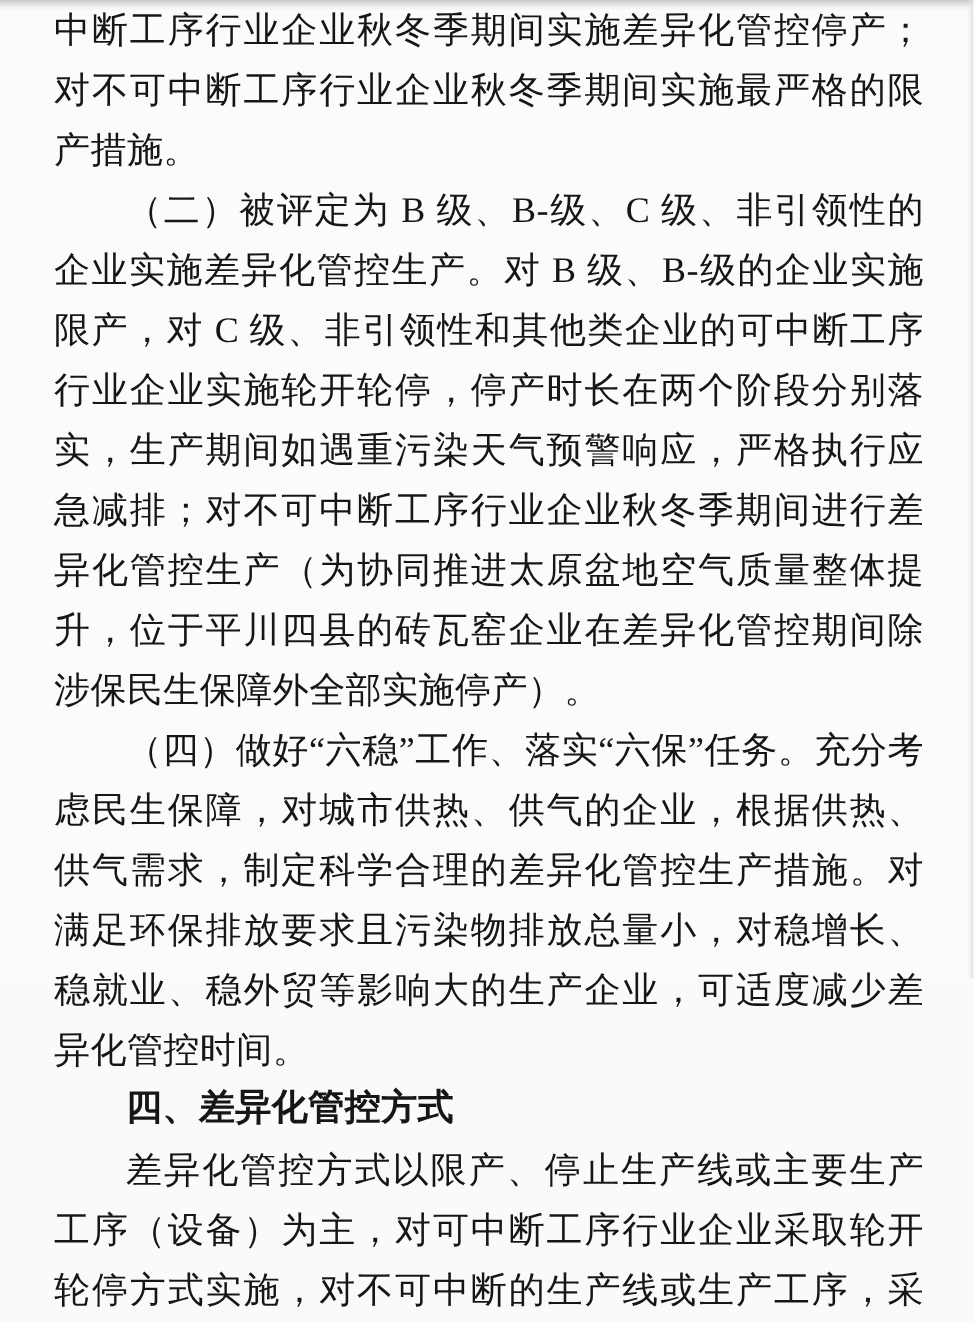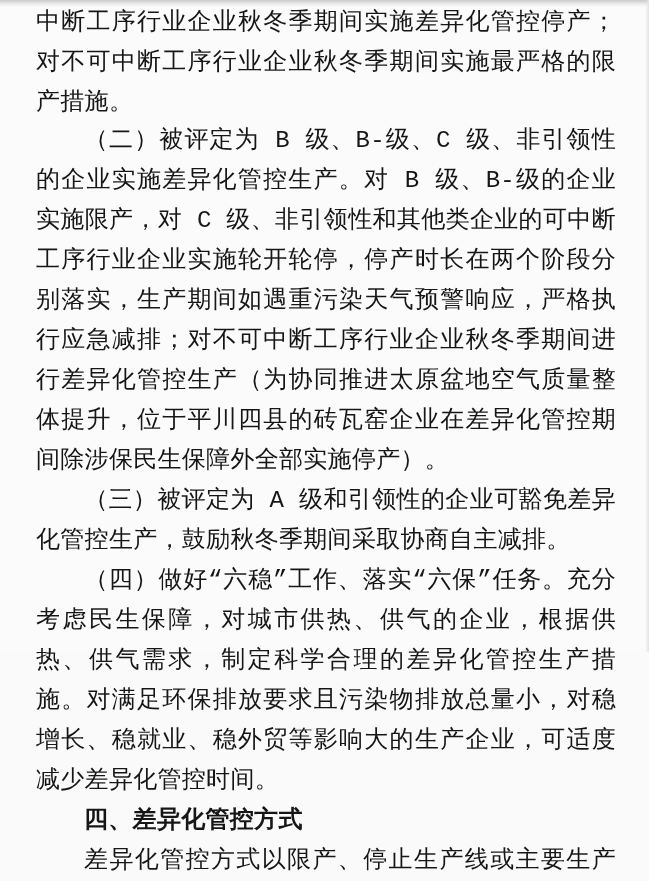--- a/index.html
+++ b/index.html
@@ -43,41 +43,39 @@
     margin: 0;
     font-size: 24px;
     line-height: 40px;
     text-align: justify;
     text-justify: inter-character;
     word-break: break-all;
     letter-spacing: 0.3px;
   }
   .block.indent {
     text-indent: 2em;
-    font-family: Liberation Mono, monospace;
   }
   .block.heading {
     font-family: Liberation Mono, monospace;
     font-weight: bold;
     text-align: left;
   }
 </style>
 </head>
 <body>
 
 <div class="page">
   <div class="scan-edge-top"></div>
   <div class="scan-edge-right"></div>
 
   <div class="content">
     <p class="block">中断工序行业企业秋冬季期间实施差异化管控停产；对不可中断工序行业企业秋冬季期间实施最严格的限产措施。</p>
 
     <p class="block indent">（二）被评定为 B 级、B-级、C 级、非引领性的企业实施差异化管控生产。对 B 级、B-级的企业实施限产，对 C 级、非引领性和其他类企业的可中断工序行业企业实施轮开轮停，停产时长在两个阶段分别落实，生产期间如遇重污染天气预警响应，严格执行应急减排；对不可中断工序行业企业秋冬季期间进行差异化管控生产（为协同推进太原盆地空气质量整体提升，位于平川四县的砖瓦窑企业在差异化管控期间除涉保民生保障外全部实施停产）。</p>
 
-    <p class="block indent">（三）被评定为 A 级和引领性的企业可豁免差异化管控生产，鼓励秋冬季期间采取协商自主减排。</p>
 
     <p class="block indent">（四）做好“六稳”工作、落实“六保”任务。充分考虑民生保障，对城市供热、供气的企业，根据供热、供气需求，制定科学合理的差异化管控生产措施。对满足环保排放要求且污染物排放总量小，对稳增长、稳就业、稳外贸等影响大的生产企业，可适度减少差异化管控时间。</p>
 
     <p class="block indent heading">四、差异化管控方式</p>
 
     <p class="block indent">差异化管控方式以限产、停止生产线或主要生产工序（设备）为主，对可中断工序行业企业采取轮开轮停方式实施，对不可中断的生产线或生产工序，采取整个秋冬季调整生产负荷方式实施（差异化管控期间，企业环保绩效等级发</p>
   </div>
 </div>
 
 </body></html>

